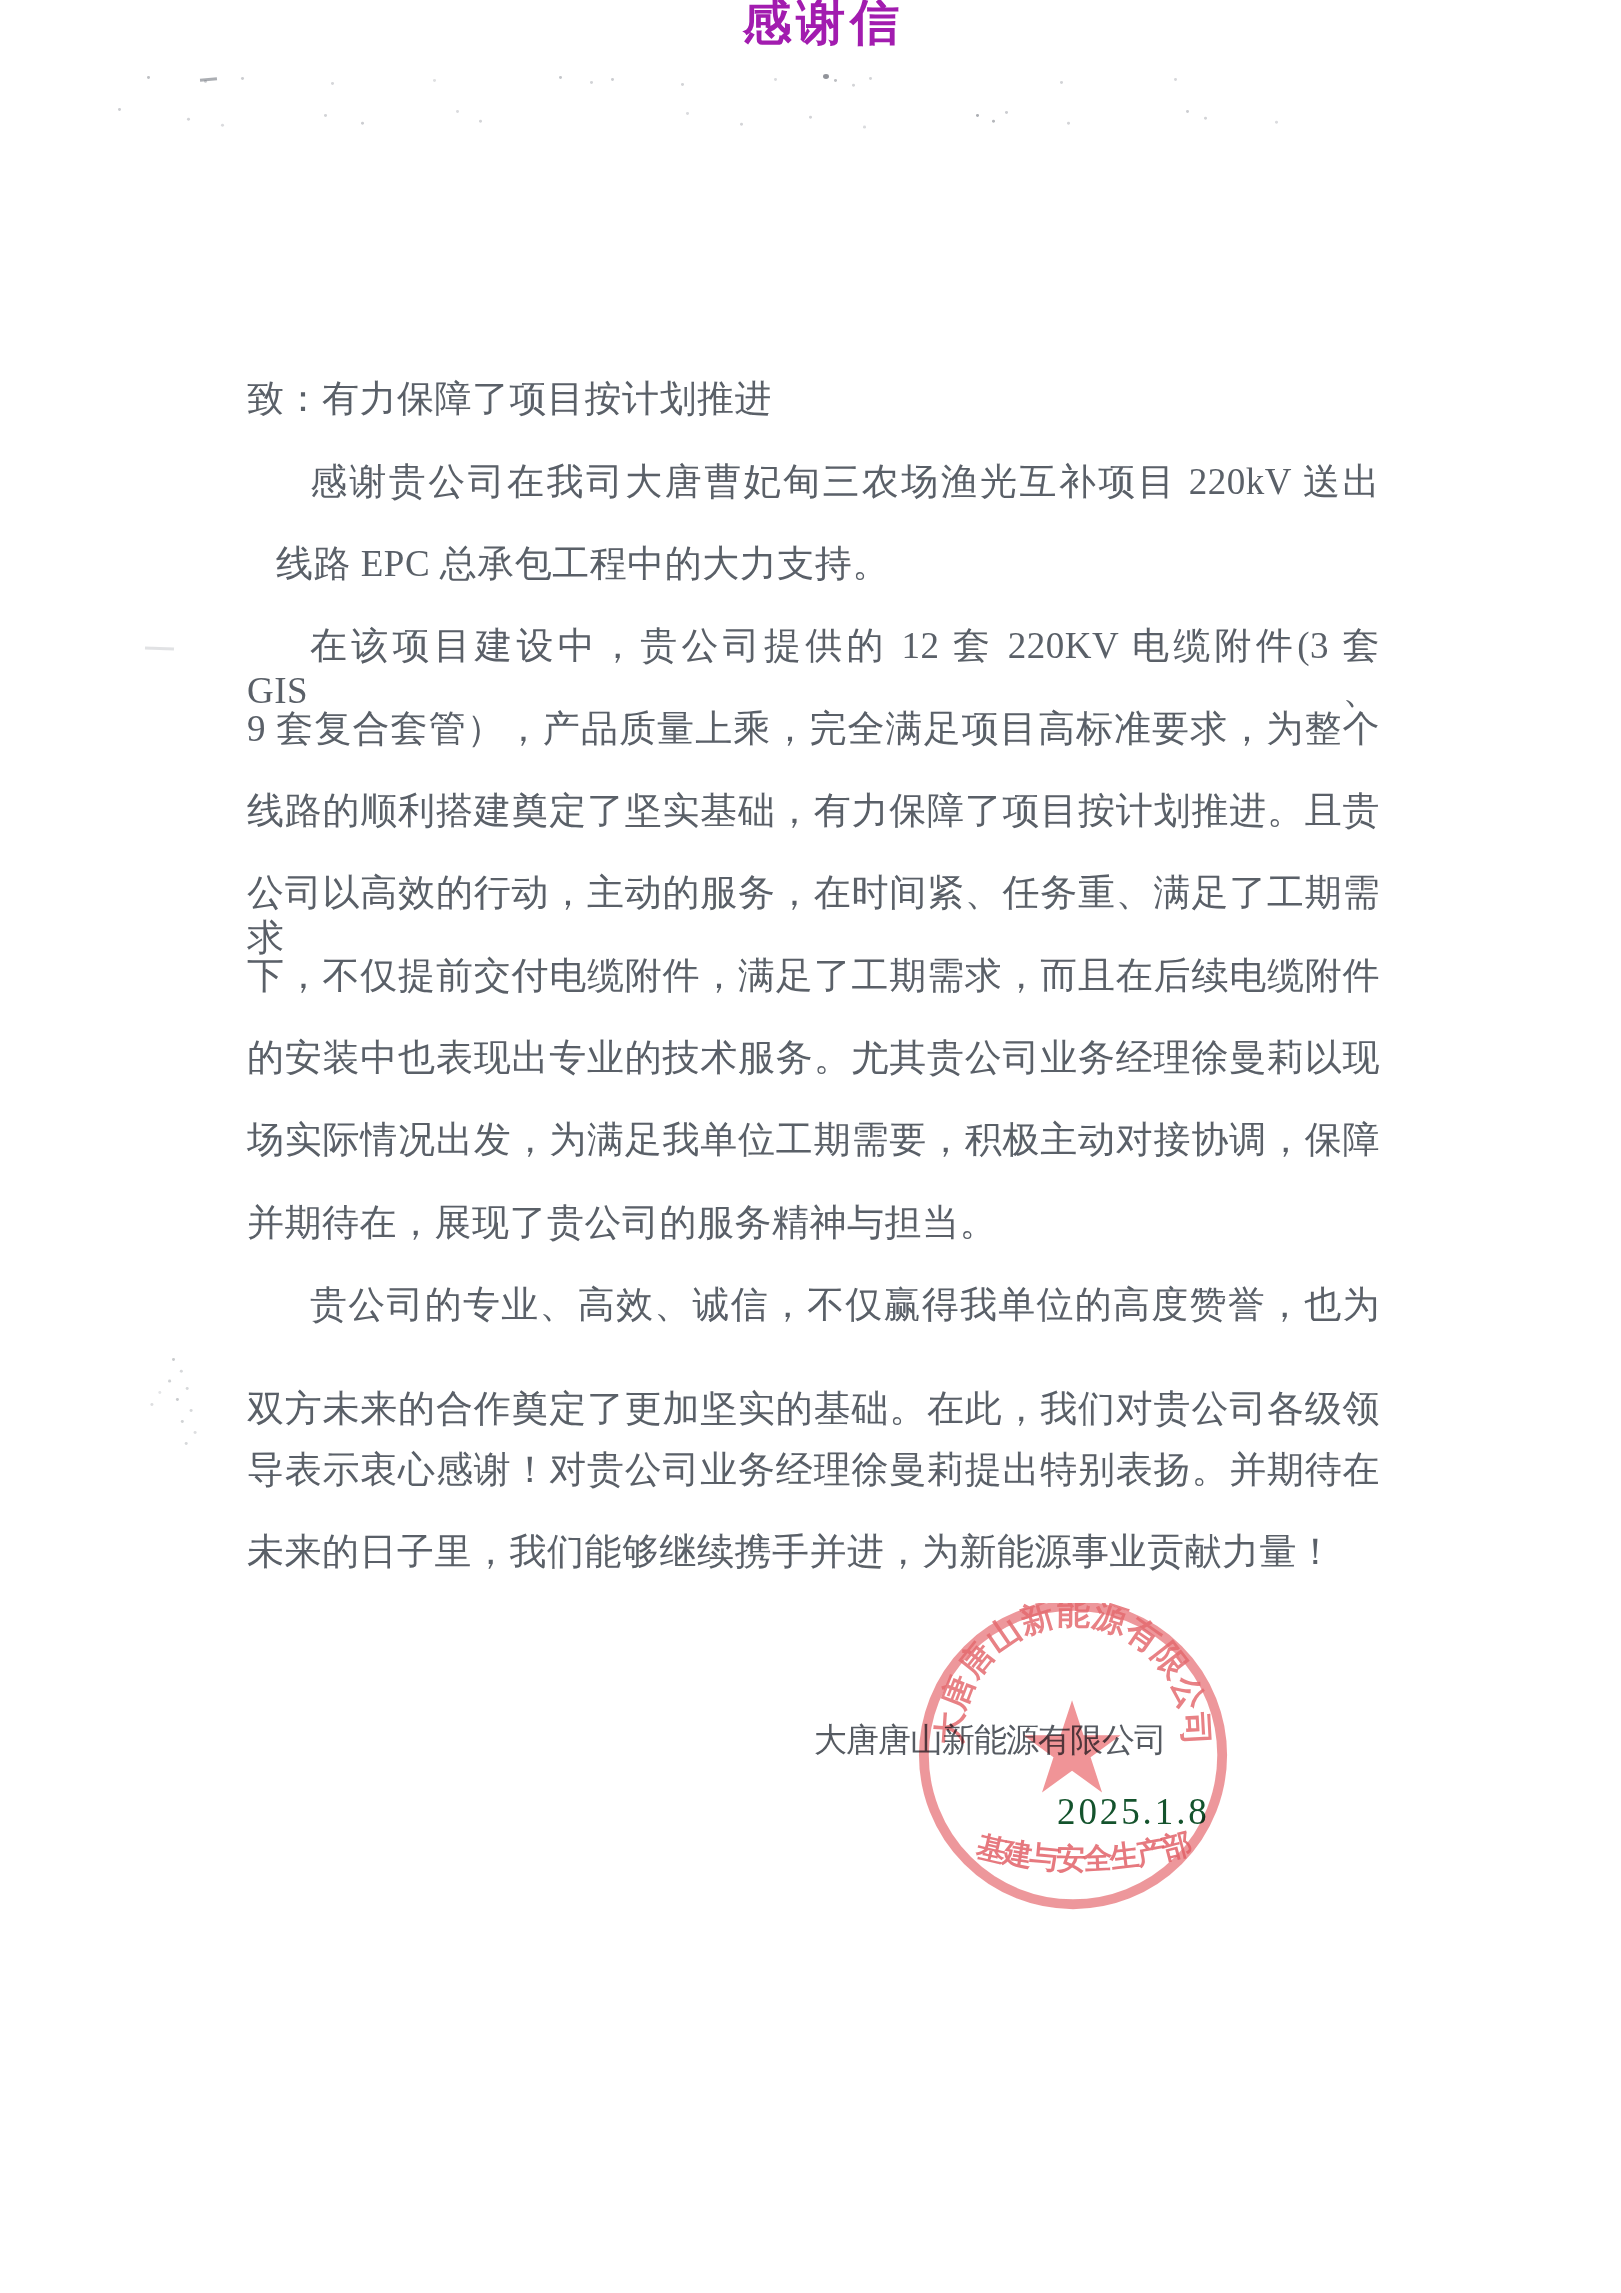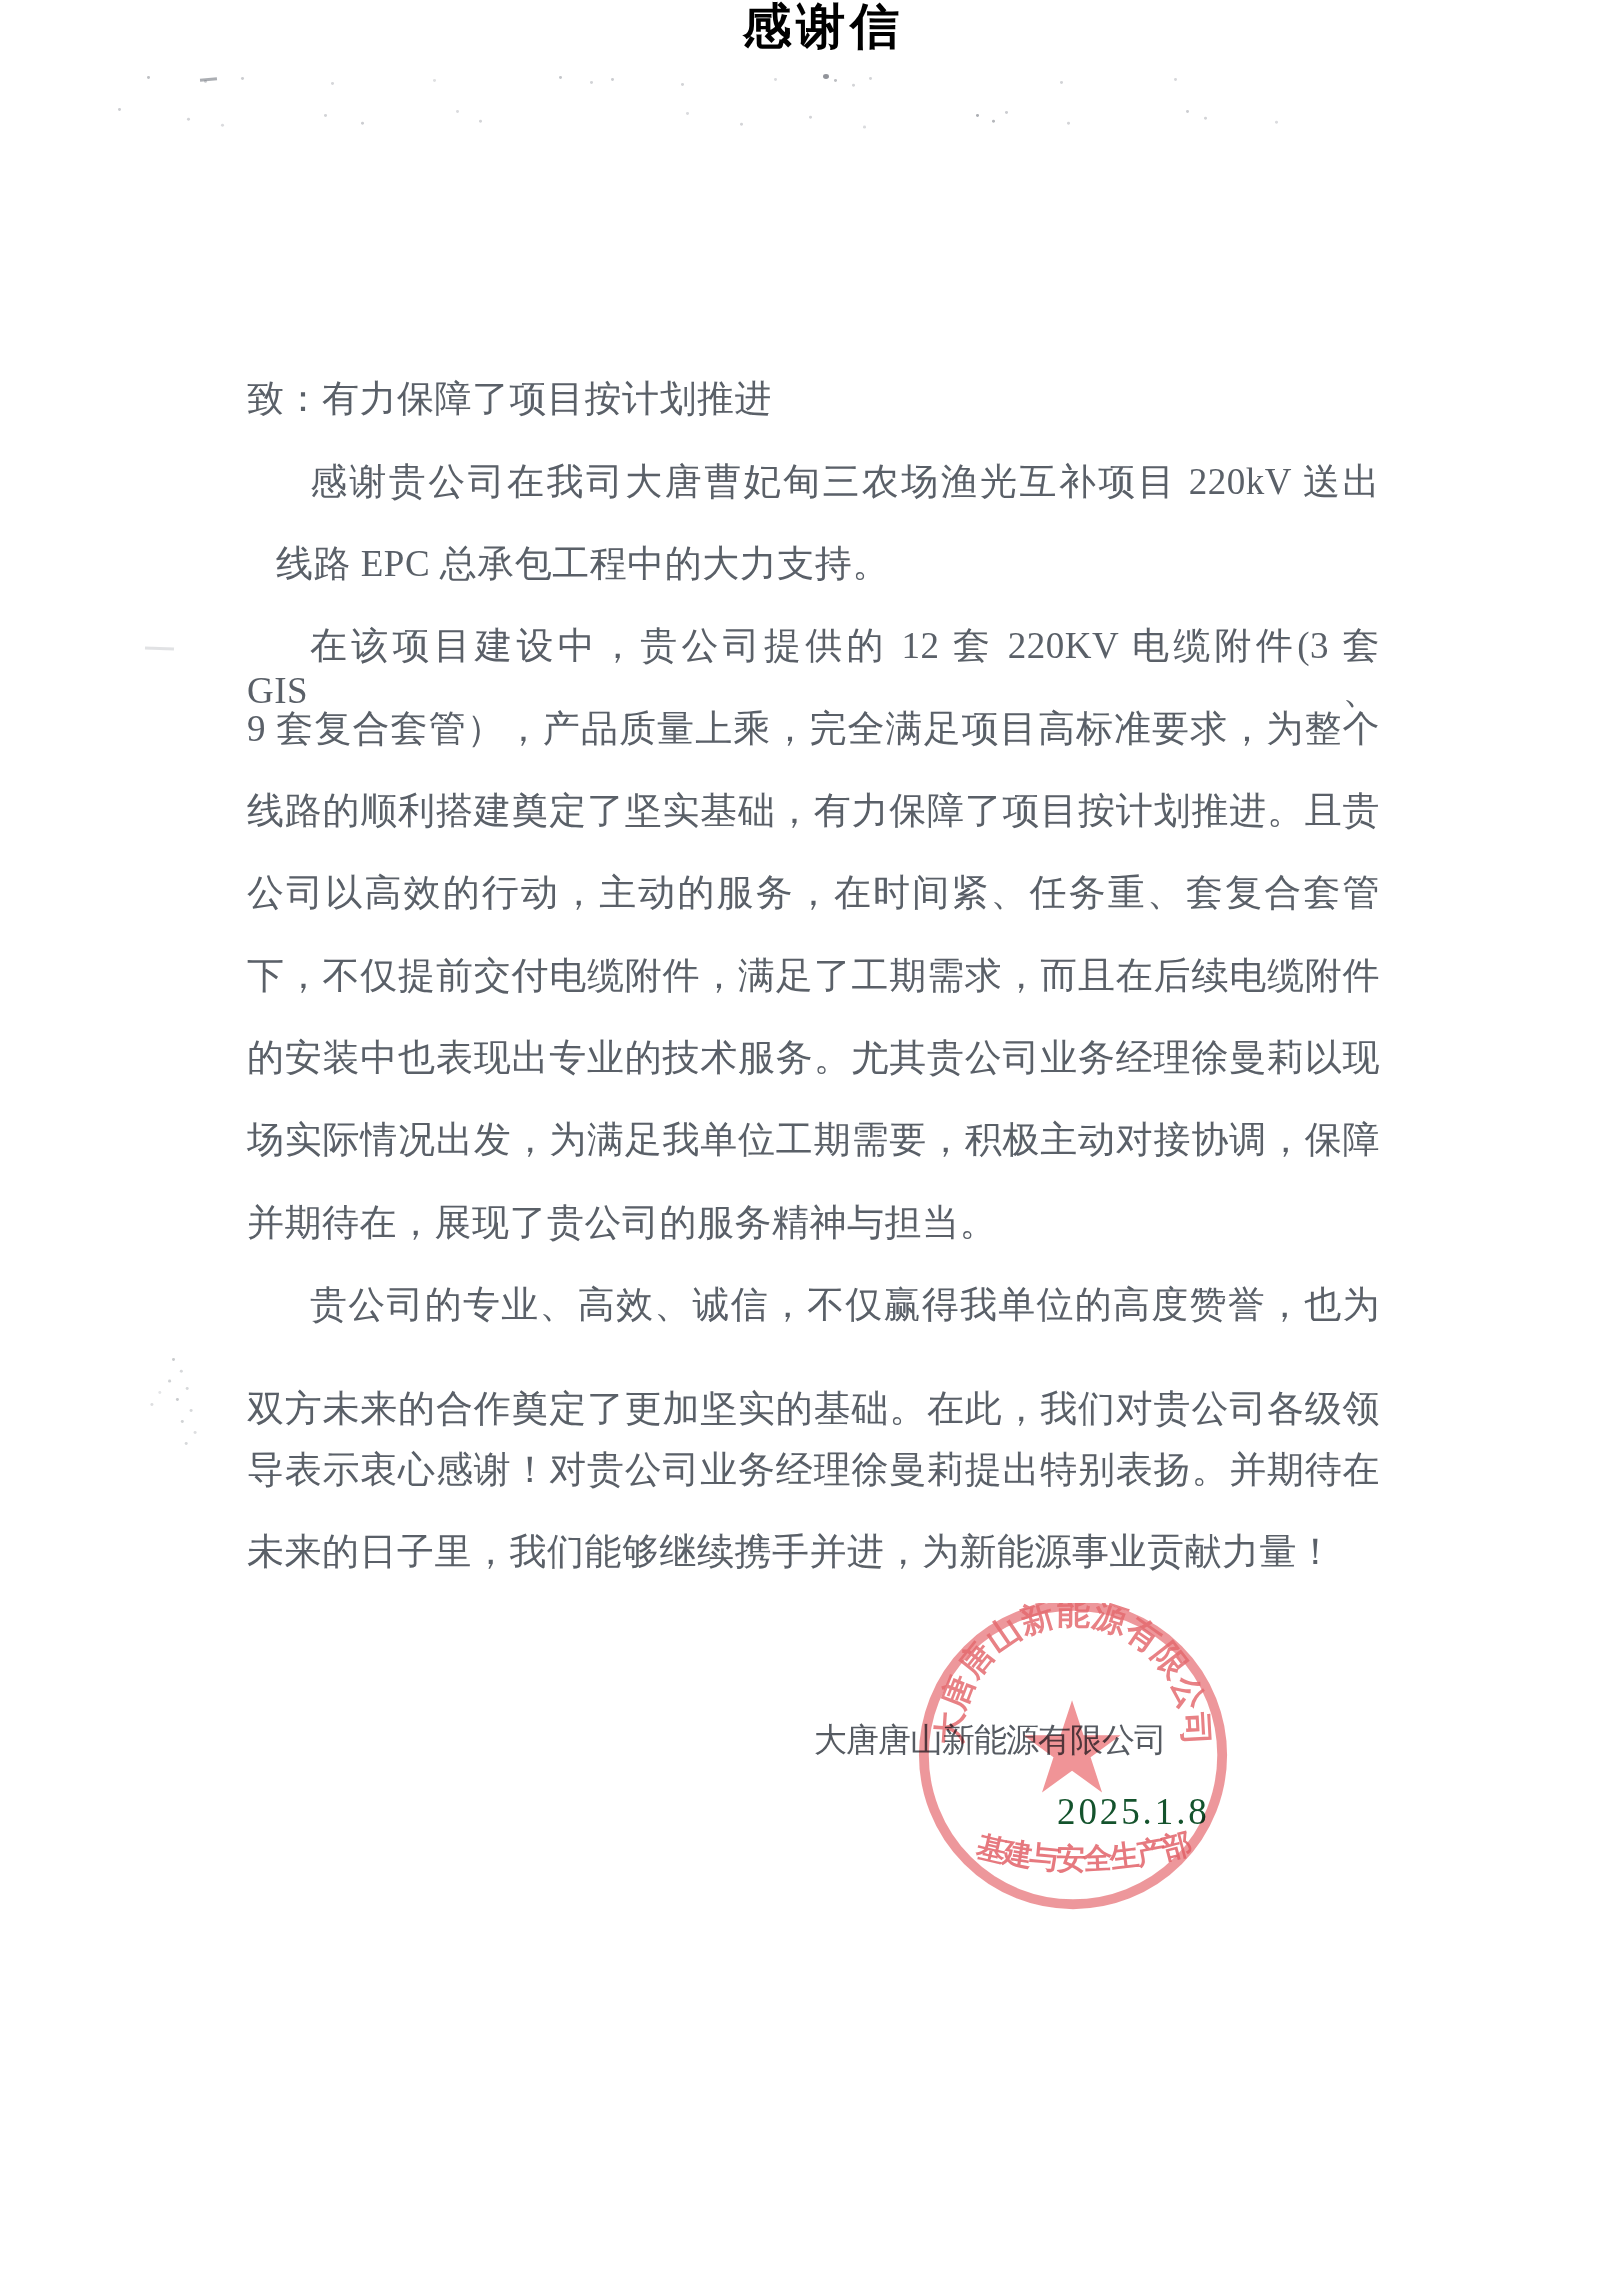--- a/index.html
+++ b/index.html
@@ -8,25 +8,25 @@
     width:1621px;height:2294px;
     background:#ffffff;
     overflow:hidden;
     font-family:"Liberation Serif","DejaVu Serif",serif;
   }
   
   .doc-title{
     position:absolute;
     left:0; top:228; width:1621px;
     text-align:center; text-indent:25.5px;
-    font-family:Liberation Sans, sans-serif;
+    font-family:Liberation Mono, monospace;
     font-weight:700;
     font-size:49px; line-height:53px;
     letter-spacing:4.9px;
-    color:#000000;
+    color:#a21caf;
   }
   
   .line{
     position:absolute;
     left:247px; width:1133px; height:49px;
     font-size:37px; line-height:45px;
     color:#5a6068;
     letter-spacing:0.5px;
   }
   .line.justify{
@@ -104,21 +104,21 @@
 
   <div class="doc-title">感谢信</div>
 
   <div>
     <div class="line" style="top:376px;">致：有力保障了项目按计划推进</div>
     <div class="line indent justify" style="top:459px;">感谢贵公司在我司大唐曹妃甸三农场渔光互补项目 220kV 送出</div>
     <div class="line" style="top:541px;margin-left:29px;">线路 EPC 总承包工程中的大力支持。</div>
     <div class="line indent justify" style="top:623px;">在该项目建设中，贵公司提供的 12 套 220KV 电缆附件(3 套 GIS、</div>
     <div class="line justify" style="top:706px;">9 套复合套管），产品质量上乘，完全满足项目高标准要求，为整个</div>
     <div class="line justify" style="top:788px;">线路的顺利搭建奠定了坚实基础，有力保障了项目按计划推进。且贵</div>
-    <div class="line justify" style="top:870px;">公司以高效的行动，主动的服务，在时间紧、任务重、套复合套管</div>
+    <div class="line justify" style="top:870px;">公司以高效的行动，主动的服务，在时间紧、任务重、满足了工期需求</div>
     <div class="line justify" style="top:953px;">下，不仅提前交付电缆附件，满足了工期需求，而且在后续电缆附件</div>
     <div class="line justify" style="top:1035px;">的安装中也表现出专业的技术服务。尤其贵公司业务经理徐曼莉以现</div>
     <div class="line justify" style="top:1117px;">场实际情况出发，为满足我单位工期需要，积极主动对接协调，保障</div>
     <div class="line" style="top:1200px;">并期待在，展现了贵公司的服务精神与担当。</div>
     <div class="line indent justify" style="top:1282px;">贵公司的专业、高效、诚信，不仅赢得我单位的高度赞誉，也为</div>
     <div class="line justify" style="top:1364px;margin-top:22px;">双方未来的合作奠定了更加坚实的基础。在此，我们对贵公司各级领</div>
     <div class="line justify" style="top:1447px;">导表示衷心感谢！对贵公司业务经理徐曼莉提出特别表扬。并期待在</div>
     <div class="line" style="top:1529px;">未来的日子里，我们能够继续携手并进，为新能源事业贡献力量！</div>
   </div>
 

